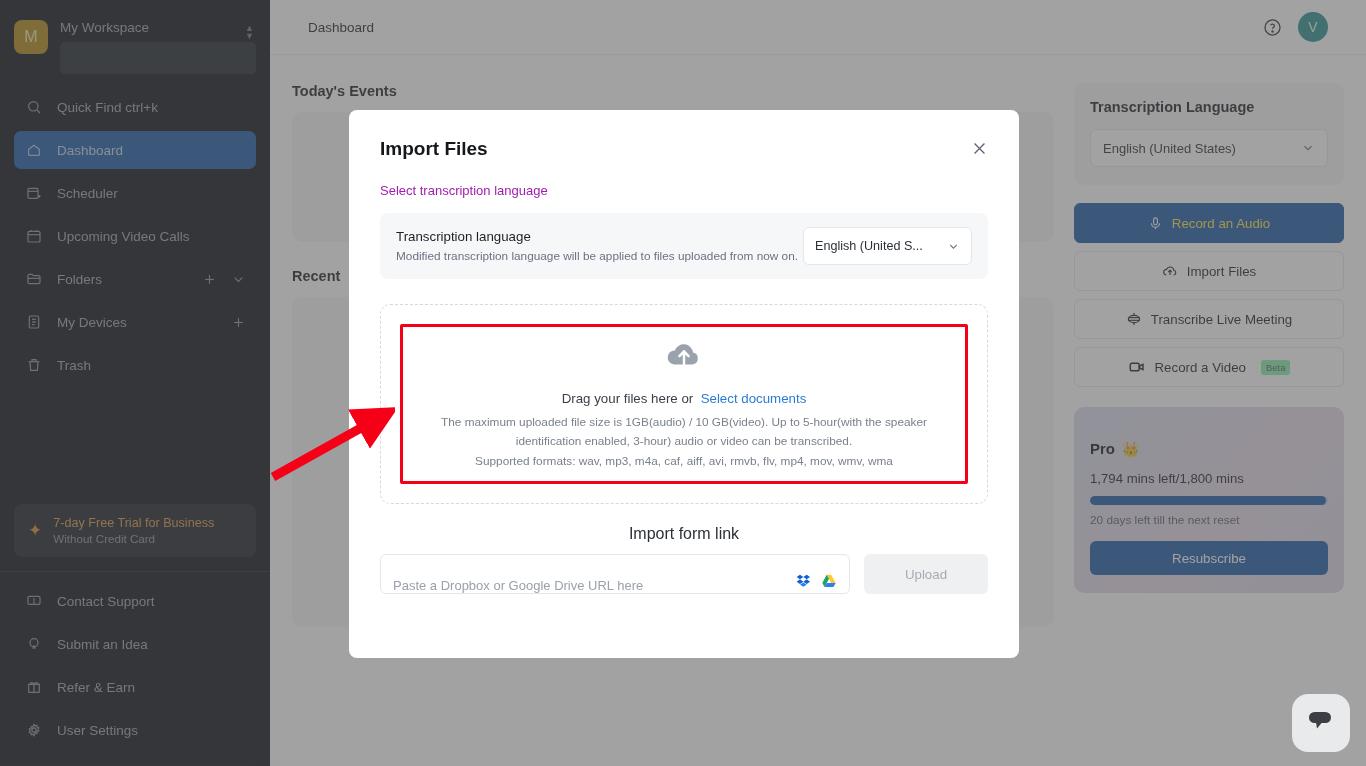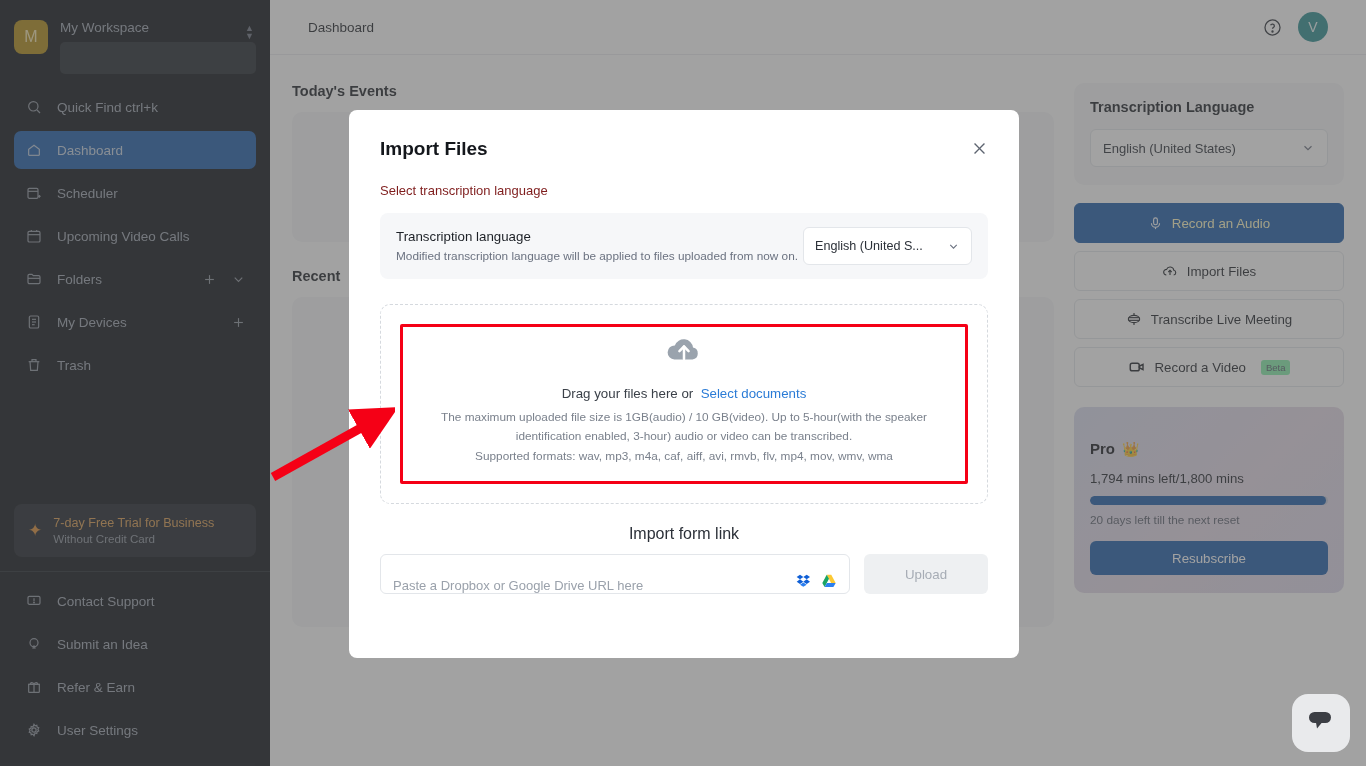--- a/index.html
+++ b/index.html
@@ -129,21 +129,21 @@
     padding: 0 12px; font-size: 13px; color: #2b3038; cursor: pointer;
   }
   .lang-select .chev { margin-left: auto; color: #6b7280; display: flex; }
 
   .act-btn {
     height: 40px; border-radius: 6px; border: 1px solid #e3e6ea;
     background: #ffffff; color: #1c2026; font-size: 13.3px;
     display: flex; align-items: center; justify-content: center;
     gap: 9px; margin-bottom: 8px; cursor: pointer;
   }
-  .act-btn.primary { background: #1b5ba8; border-color: #1b5ba8; color: #fef9c3; }
+  .act-btn.primary { background: #1b5ba8; border-color: #1b5ba8; color: #fde047; }
   .act-btn svg { display: block; }
   .beta-badge {
     background: #86efac; color: #5a6270; font-size: 9.5px;
     border-radius: 3px; padding: 2px 5px; margin-left: 6px;
   }
 
   .pro-card {
     margin-top: 20px; border-radius: 10px; padding: 33px 16px 18px 16px;
     background: linear-gradient(135deg, #d9dcef 0%, #e4d9e6 55%, #dcd8ea 100%);
   }
@@ -173,21 +173,21 @@
     background: #ffffff; border-radius: 8px;
     z-index: 20;
     padding: 0 31px;
   }
   .modal-head { display: flex; align-items: flex-start; padding-top: 28px; }
   .modal-title { font-size: 19px; font-weight: bold; color: #14171c; }
   .modal-close {
     margin-left: auto; color: #5d6470; cursor: pointer;
     display: flex; margin-top: 2px;
   }
-  .modal-sub { font-size: 13px; color: #7f1d1d; margin-top: 23px; }
+  .modal-sub { font-size: 13px; color: #a21caf; margin-top: 23px; }
 
   .lang-row {
     margin-top: 15px; background: #f6f7f9; border-radius: 8px;
     padding: 14px 16px; display: flex; align-items: center;
   }
   .lang-row-l1 { font-size: 13.3px; color: #1c2026; margin-bottom: 5px; }
   .lang-row-l2 { font-size: 11.8px; color: #6b7280; }
   .lang-row-select {
     margin-left: auto; flex: 0 0 auto;
     width: 169px; height: 38px; background: #ffffff;
@@ -198,21 +198,21 @@
   .lang-row-select .chev { margin-left: auto; color: #6b7280; display: flex; }
 
   .drop-outer {
     margin-top: 25px; height: 200px;
     border: 1px dashed #d5d9de; border-radius: 10px;
     padding: 19px;
   }
   .drop-inner {
     height: 100%; border: 3px solid #f50016; border-radius: 2px;
     display: flex; flex-direction: column; align-items: center;
-    justify-content: flex-start; padding: 6px 12px;
+    justify-content: center; padding: 6px 12px;
   }
   .drop-cloud { color: #9aa3ad; margin-bottom: 17px; }
   .drop-line1 { font-size: 13.3px; color: #3b4149; margin-bottom: 7px; }
   .drop-link { color: #2a7bd6; cursor: pointer; }
   .drop-line2 { font-size: 11.8px; color: #7a818c; text-align: center; line-height: 19px; max-width: 560px; }
   .drop-line3 { font-size: 11.8px; color: #7a818c; text-align: center; line-height: 19px; margin-top: 1px; }
 
   .form-label { margin-top: 21px; font-size: 16px; color: #2b3038; text-align: center; }
   .form-row { margin-top: 11px; display: flex; gap: 14px; align-items: center; }
   .url-input {

